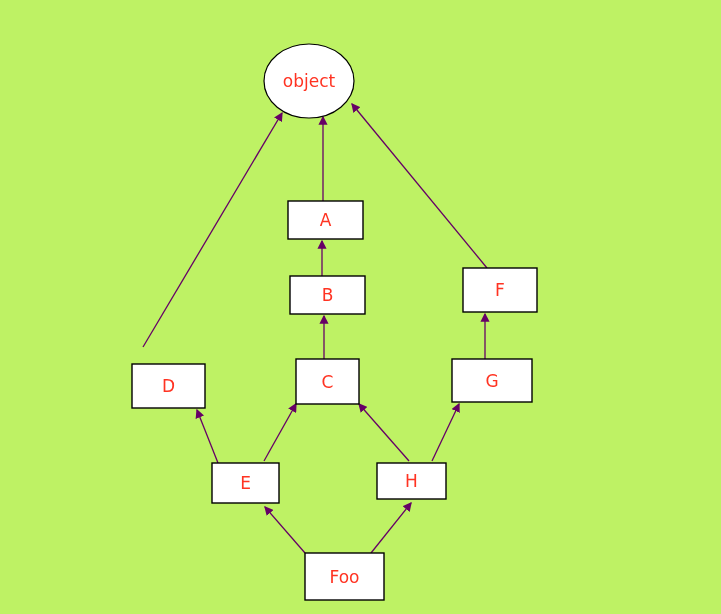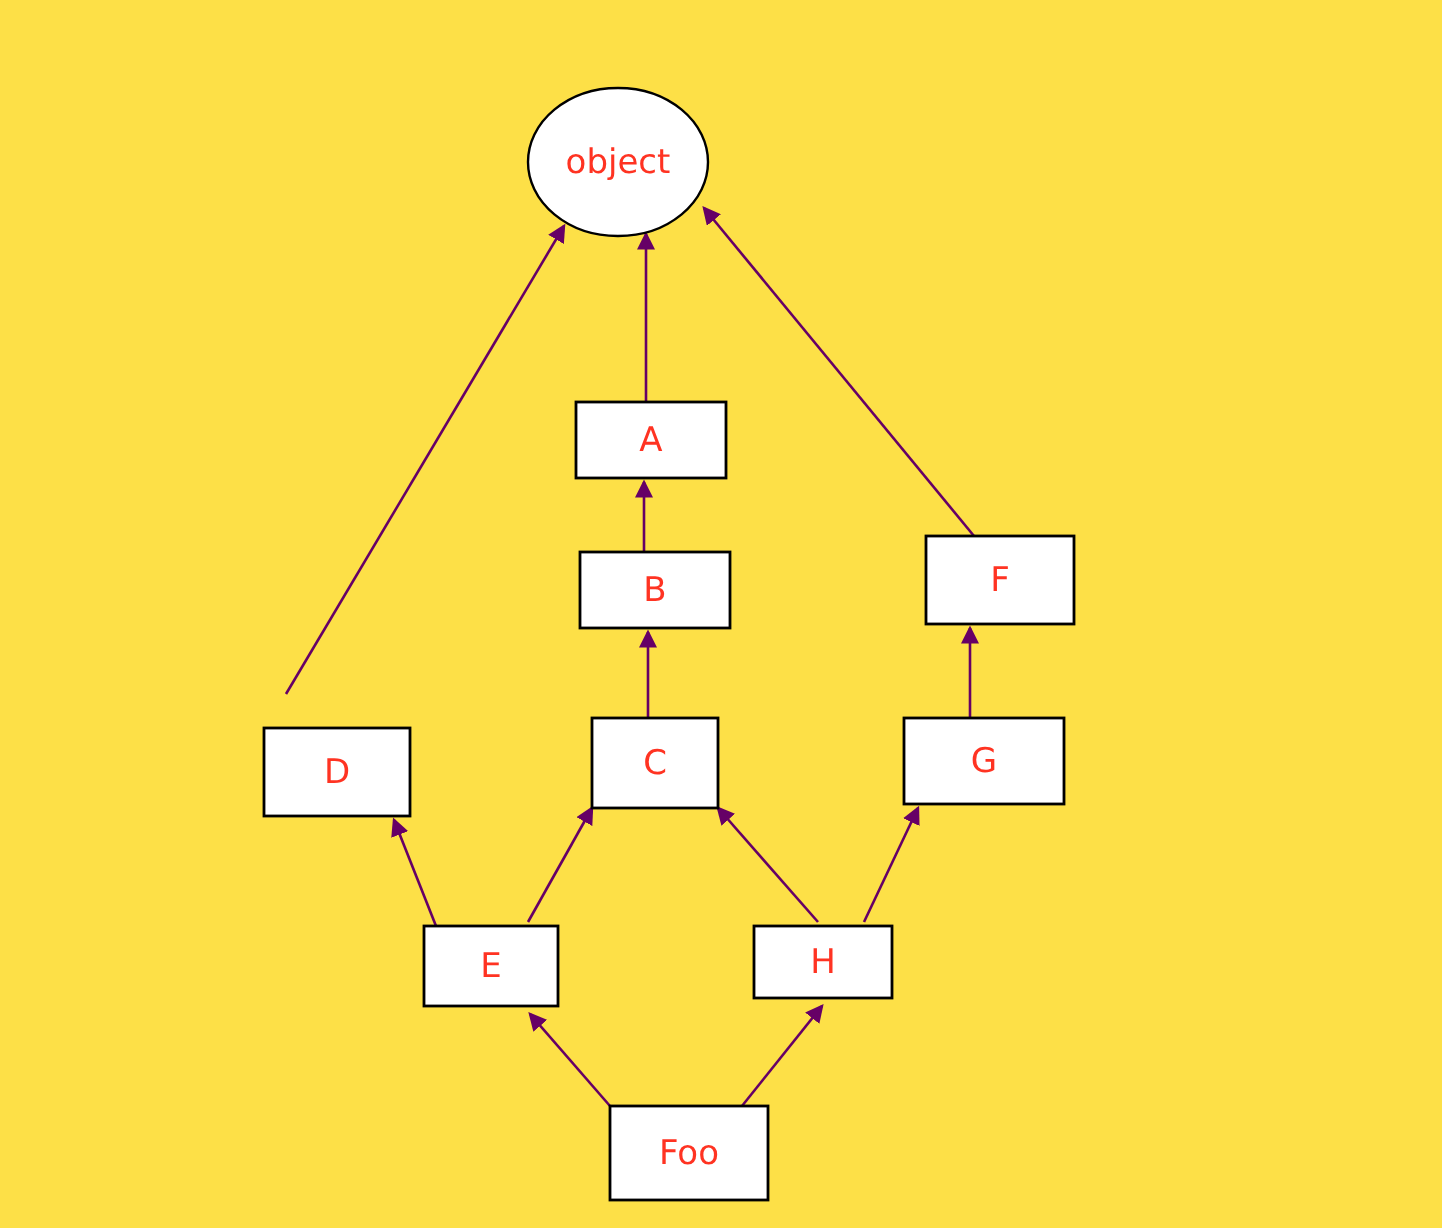--- a/index.html
+++ b/index.html
@@ -7,21 +7,21 @@
     padding: 0;
     background: #ffffff;
   }
   body {
     font-family: "DejaVu Sans", sans-serif;
   }
   #canvas {
     position: relative;
     width: 721px;
     height: 614px;
-    background: #fde047;
+    background: #bef264;
     overflow: hidden;
   }
   #graph-svg {
     position: absolute;
     left: 0;
     top: 0;
     width: 721px;
     height: 614px;
   }
   .node-shape {

